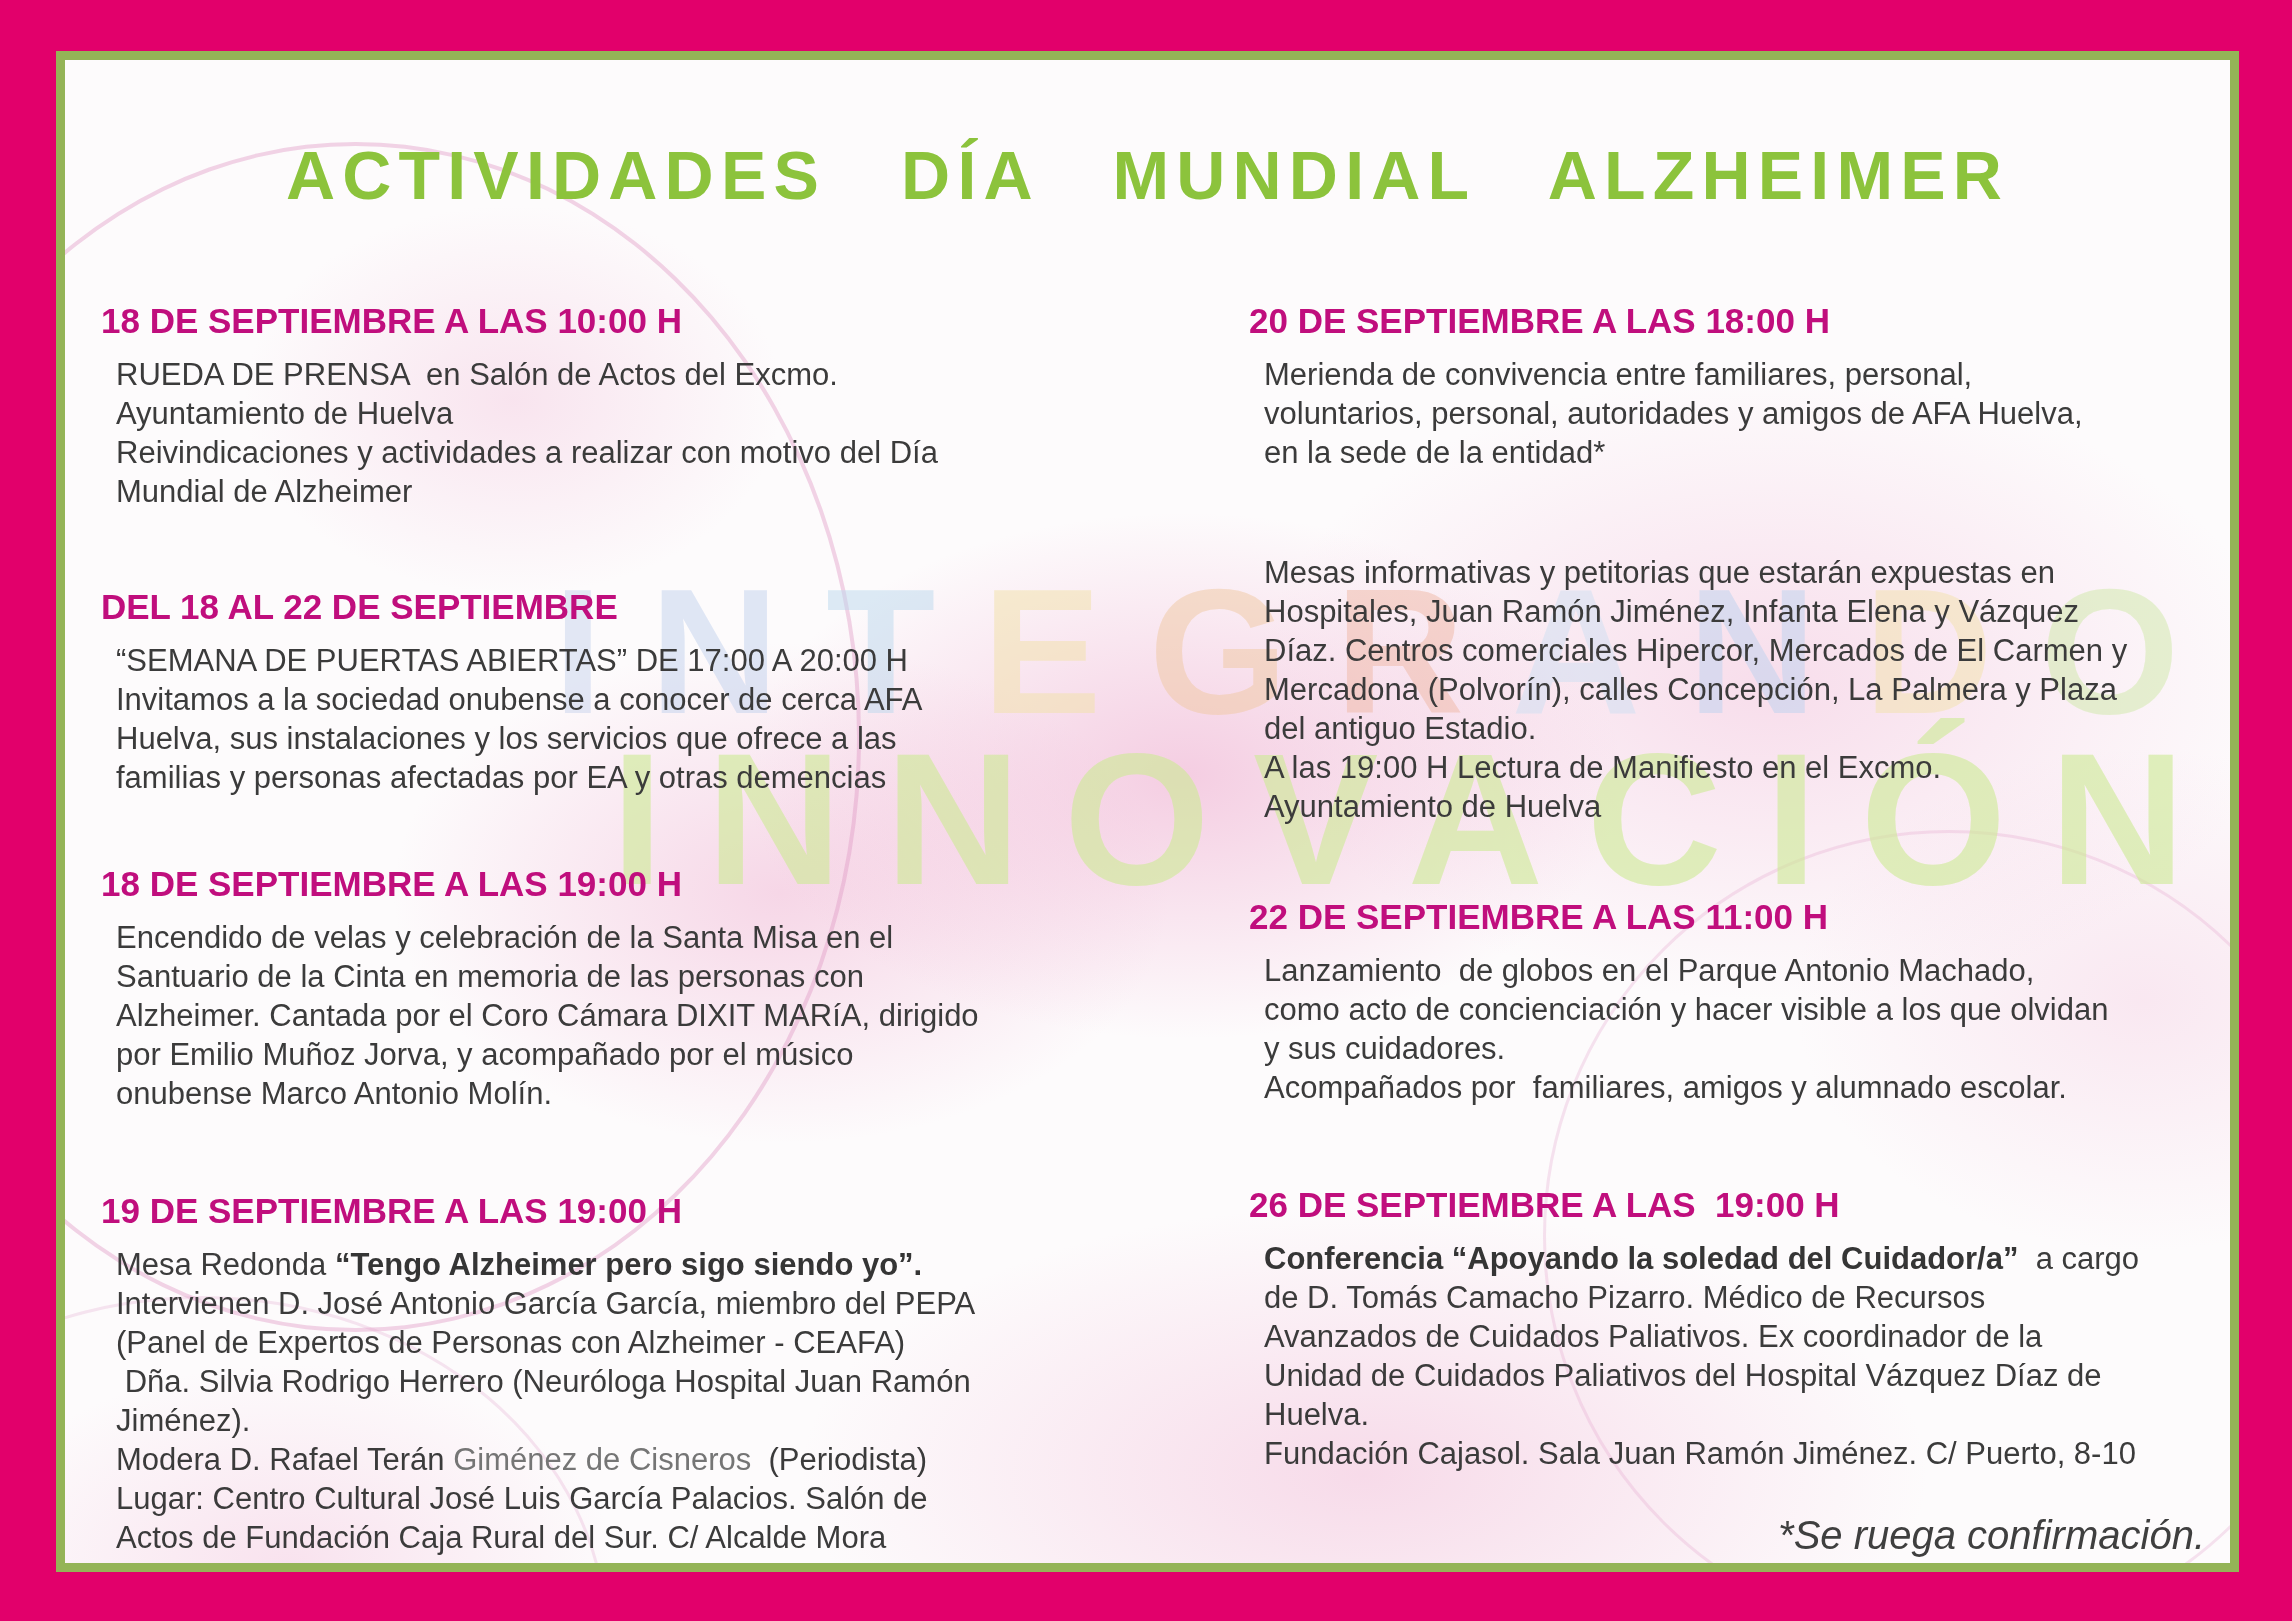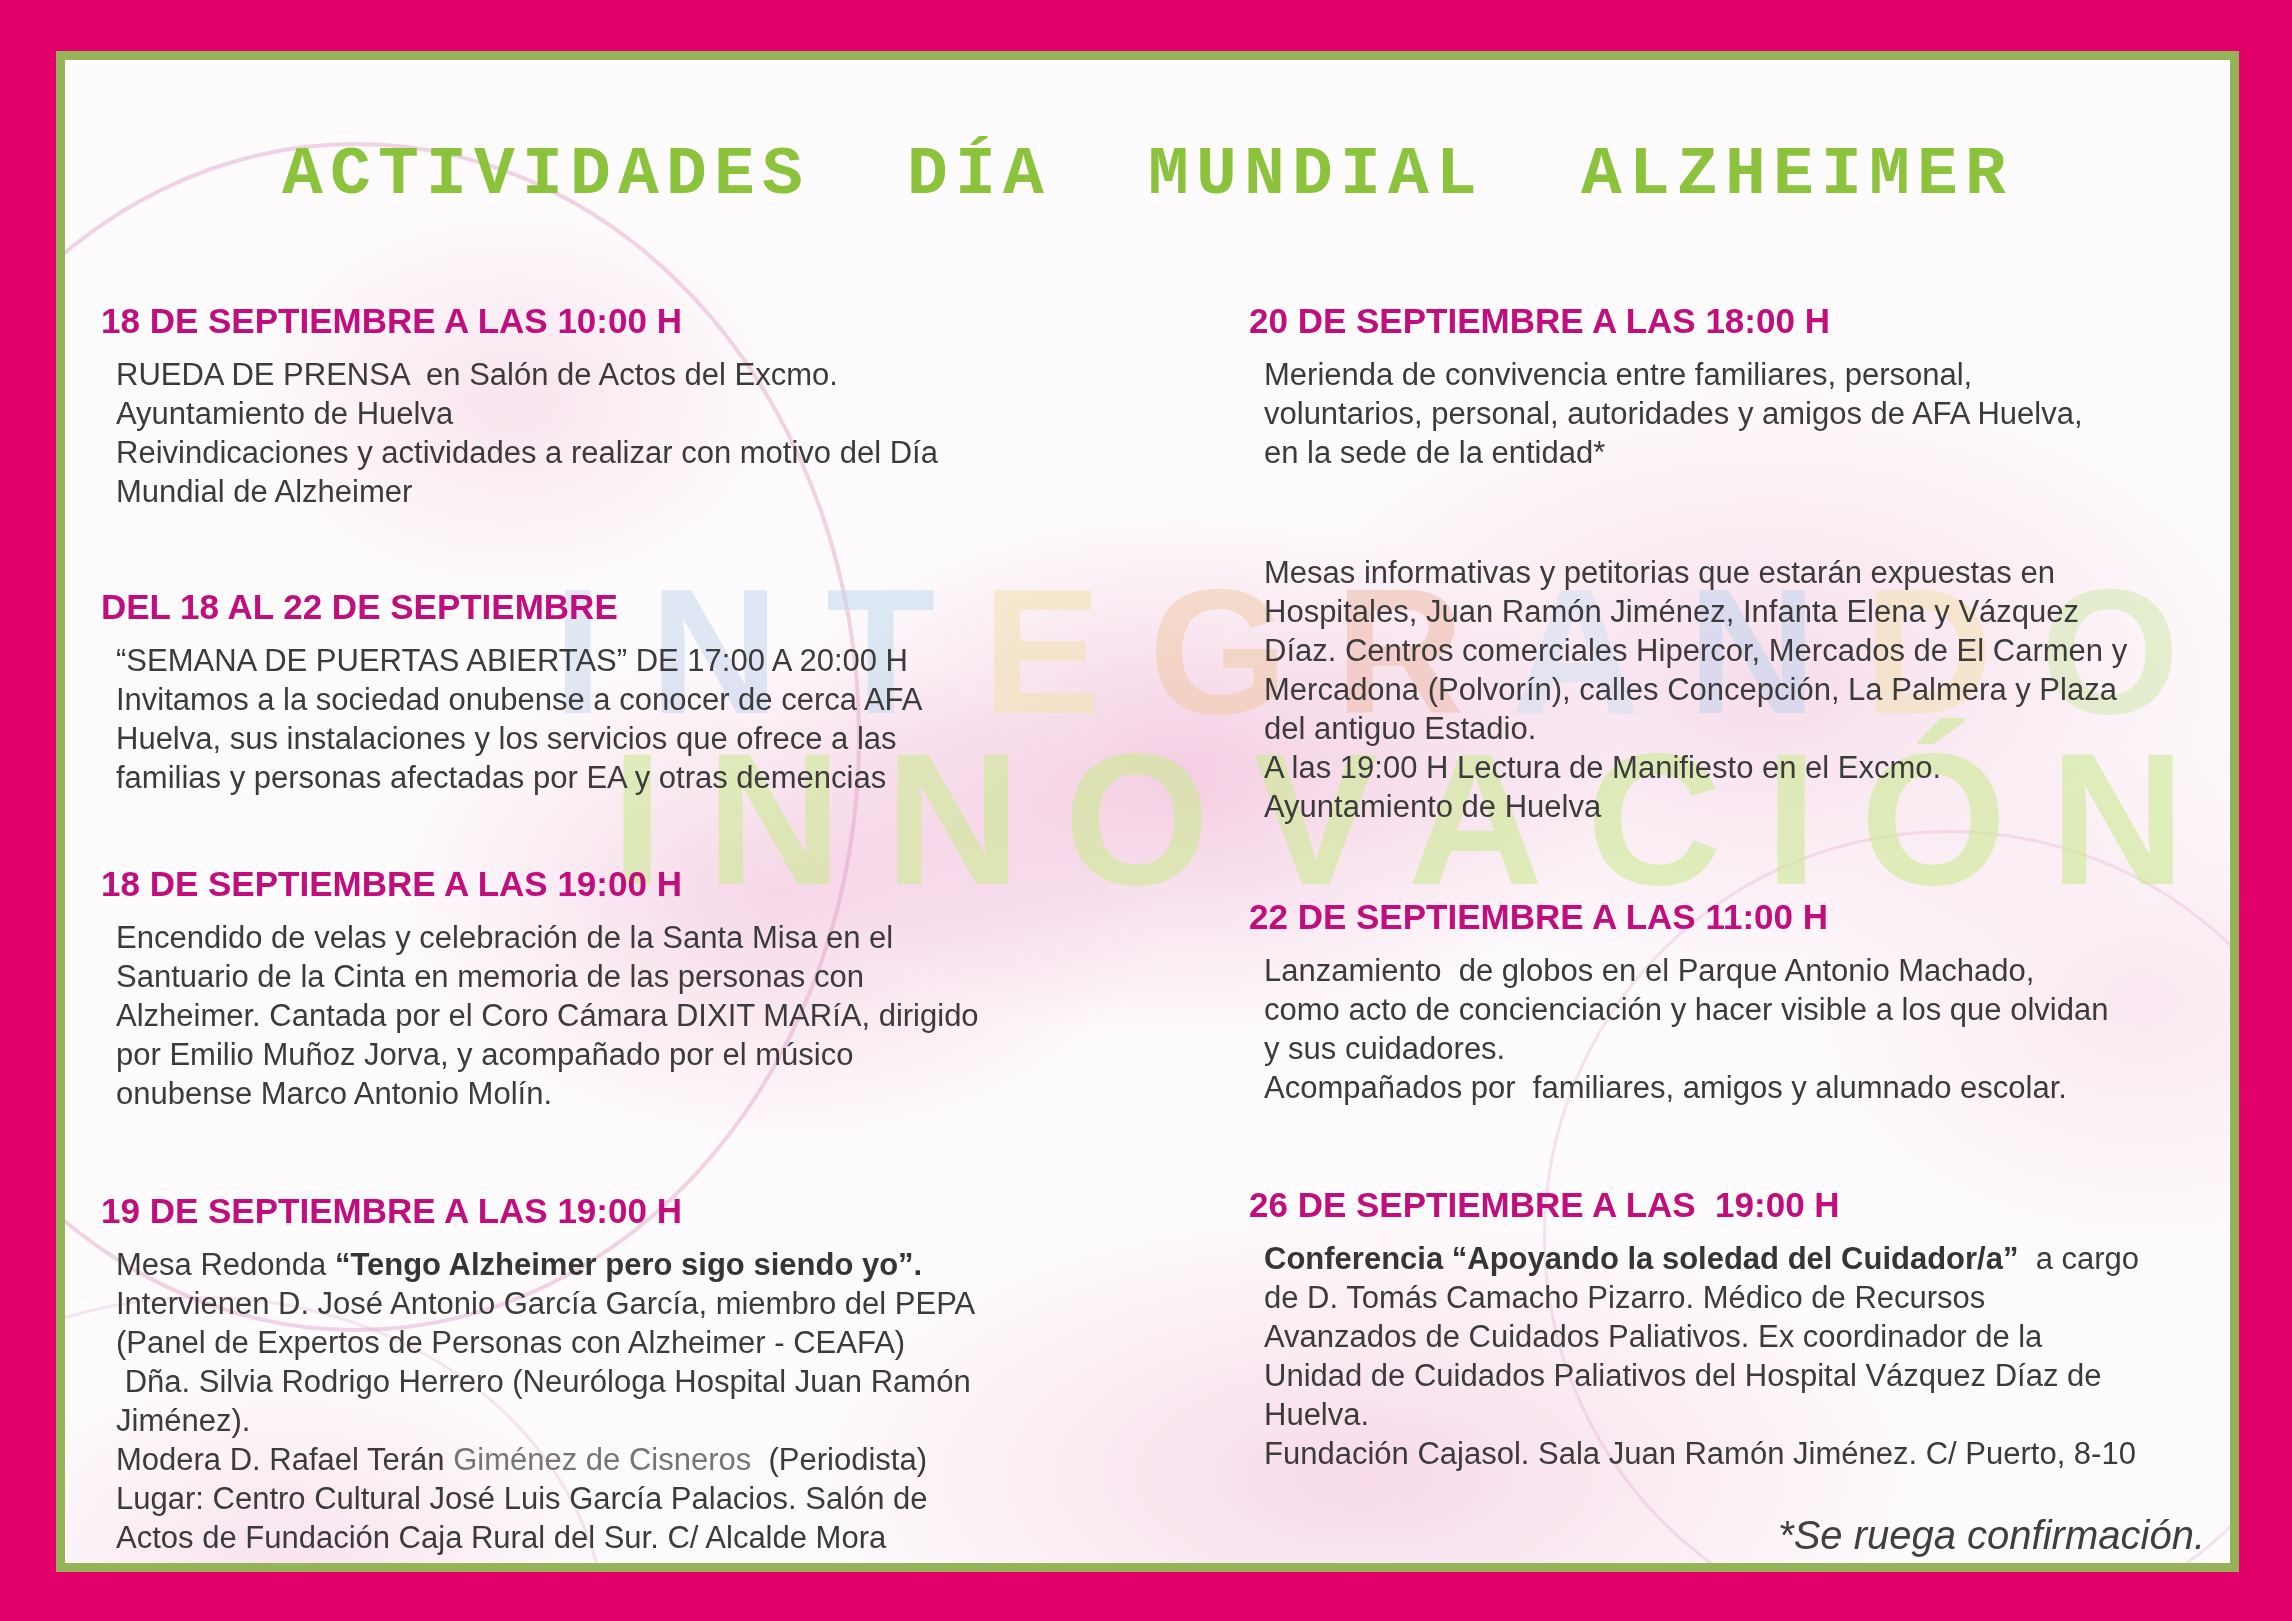--- a/index.html
+++ b/index.html
@@ -21,21 +21,21 @@
   .arc-2{left:1478px;top:770px;width:806px;height:806px;border:3.6px solid rgba(228,165,205,.30);}
   .arc-3{left:-269px;top:1236px;width:806px;height:681px;border:3.6px solid rgba(228,165,205,.28);}
   
   .watermark{position:absolute;z-index:1;pointer-events:none;font-weight:bold;line-height:1;
              white-space:nowrap;}
   #wm-line1{left:488px;top:502px;font-size:179px;letter-spacing:47px;opacity:.50;}
   #wm-line2{left:546px;top:665px;font-size:188px;letter-spacing:43px;color:#CDEB94;opacity:.60;}
   
   .poster-title{position:absolute;z-index:2;left:0;top:81px;width:100%;margin:0;
     text-align:center;font-size:68px;font-weight:800;color:#8CC33C;
-    letter-spacing:7.2px;word-spacing:49px;line-height:1;font-family:Liberation Mono, monospace;}
+    letter-spacing:7.2px;word-spacing:49px;line-height:1;}
   
   .column{position:absolute;z-index:2;top:241px;}
   .column-left{left:36px;width:1088px;}
   .column-right{left:1184px;width:978px;}
   .event-block{margin:0;}
   .event-header{margin:0;font-size:35px;font-weight:bold;color:#C00E7D;line-height:39px;
                 white-space:pre-wrap;}
   .event-body{margin:15px;font-size:31px;color:#3B3B3B;line-height:39px;white-space:pre-wrap;}
   .event-body .b{font-weight:bold;color:#353535;}
   .event-body .g{color:#757575;}

